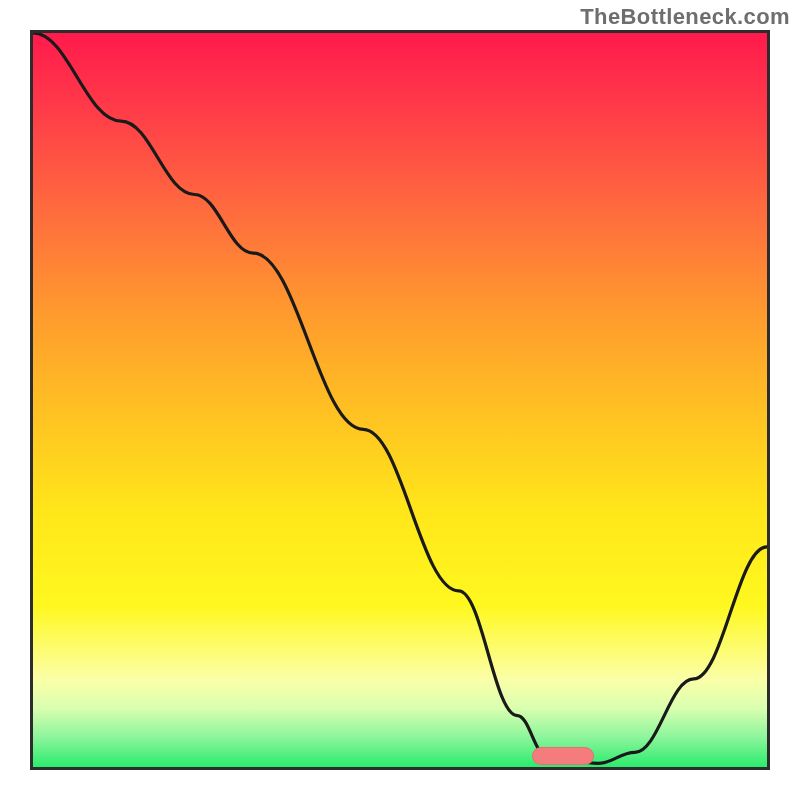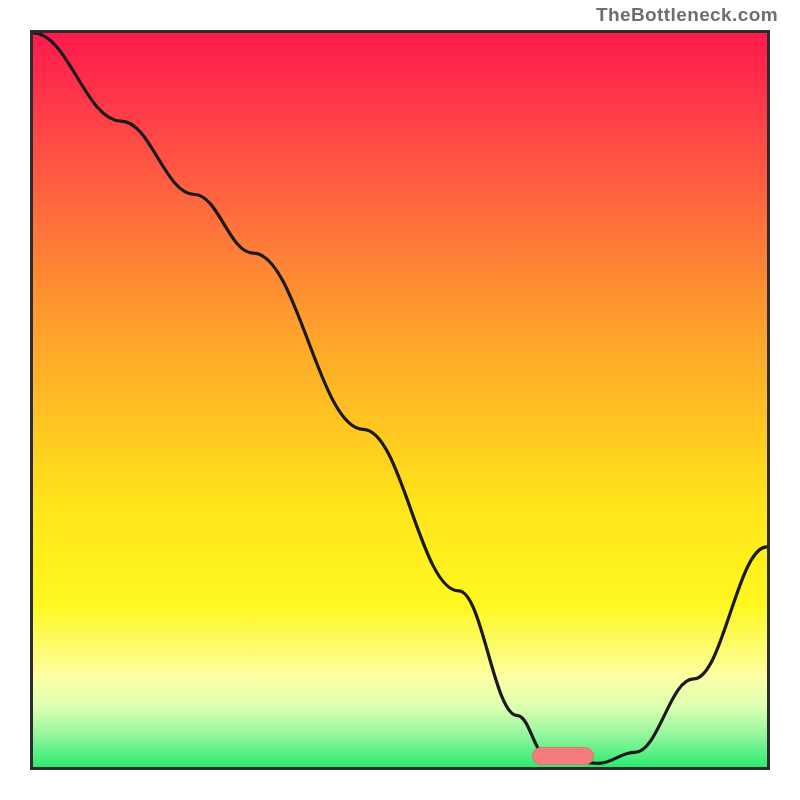--- a/index.html
+++ b/index.html
@@ -12,22 +12,22 @@
     overflow: hidden;
   }
   .chart-wrap {
     position: relative;
     width: 800px;
     height: 800px;
   }
   .watermark {
     position: absolute;
     top: 4px;
-    right: 22px;
-    font-size: 19px;
+    right: 10px;
+    font-size: 22px;
     font-weight: 600;
     color: #6e6e6e;
     letter-spacing: 0.4px;
     z-index: 5;
     user-select: none;
   }
   .plot-area {
     position: absolute;
     left: 30px;
     top: 30px;

